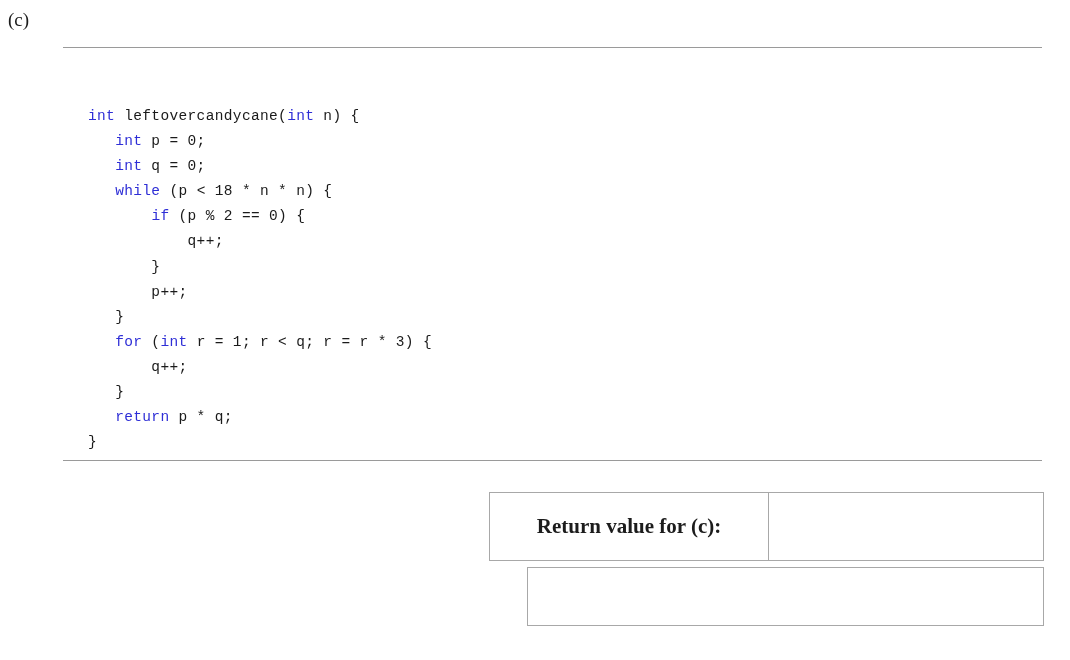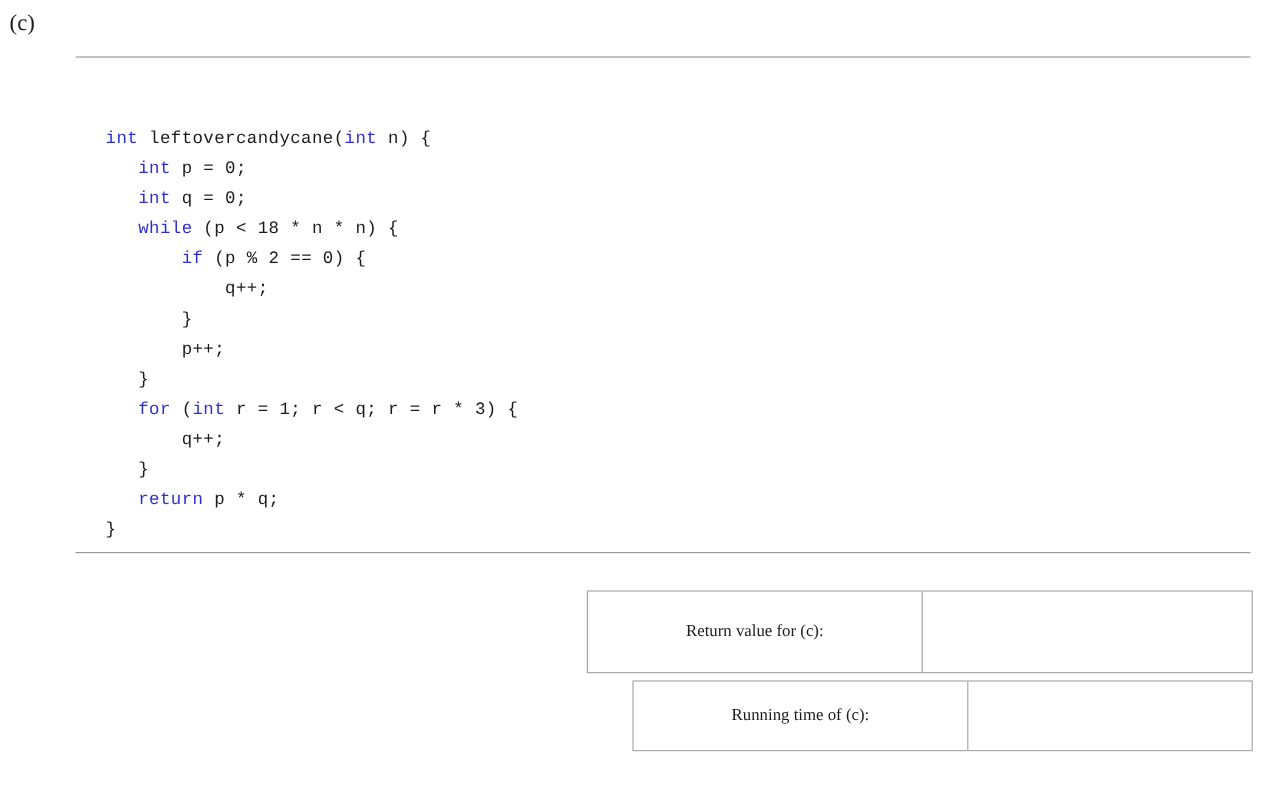--- a/index.html
+++ b/index.html
@@ -67,23 +67,24 @@
     align-items: stretch;
   }
   .answer-box .label-cell {
     box-sizing: border-box;
     border-right: 1px solid #a8a8a8;
     display: flex;
     align-items: center;
     justify-content: center;
     padding: 0 13px;
     font-family: "Liberation Serif", "DejaVu Serif", serif;
-    font-size: 14px;
+    font-size: 21px;
     color: #1c1c1c;
     white-space: pre;
+    font-weight: bold;
   }
   .answer-box .value-cell {
     box-sizing: border-box;
     flex: 1 1 auto;
     display: flex;
     align-items: center;
     padding: 0 10px;
     font-family: "Liberation Serif", "DejaVu Serif", serif;
     font-size: 21px;
     color: #1c1c1c;
@@ -116,15 +117,14 @@
 <div class="code-block" id="code-block"><div class="code-line"><span class="kw" style="color: rgb(46, 46, 214);">int</span><span> leftovercandycane(</span><span class="kw" style="color: rgb(46, 46, 214);">int</span><span> n) {</span></div><div class="code-line"><span>   </span><span class="kw" style="color: rgb(46, 46, 214);">int</span><span> p = 0;</span></div><div class="code-line"><span>   </span><span class="kw" style="color: rgb(46, 46, 214);">int</span><span> q = 0;</span></div><div class="code-line"><span>   </span><span class="kw" style="color: rgb(46, 46, 214);">while</span><span> (p &lt; 18 * n * n) {</span></div><div class="code-line"><span>       </span><span class="kw" style="color: rgb(46, 46, 214);">if</span><span> (p % 2 == 0) {</span></div><div class="code-line"><span>           q++;</span></div><div class="code-line"><span>       }</span></div><div class="code-line"><span>       p++;</span></div><div class="code-line"><span>   }</span></div><div class="code-line"><span>   </span><span class="kw" style="color: rgb(46, 46, 214);">for</span><span> (</span><span class="kw" style="color: rgb(46, 46, 214);">int</span><span> r = 1; r &lt; q; r = r * 3) {</span></div><div class="code-line"><span>       q++;</span></div><div class="code-line"><span>   }</span></div><div class="code-line"><span>   </span><span class="kw" style="color: rgb(46, 46, 214);">return</span><span> p * q;</span></div><div class="code-line"><span>}</span></div></div>
 
 <div class="rule bottom"></div>
 
 <div class="answer-box" id="box-return">
   <div class="label-cell">Return value for (c):</div>
   <div class="value-cell"></div>
 </div>
 
 <div class="answer-box" id="box-runtime">
-  <div class="label-cell">Running time of (c):</div>
   <div class="value-cell"></div>
 </div>
 
 </body></html>

